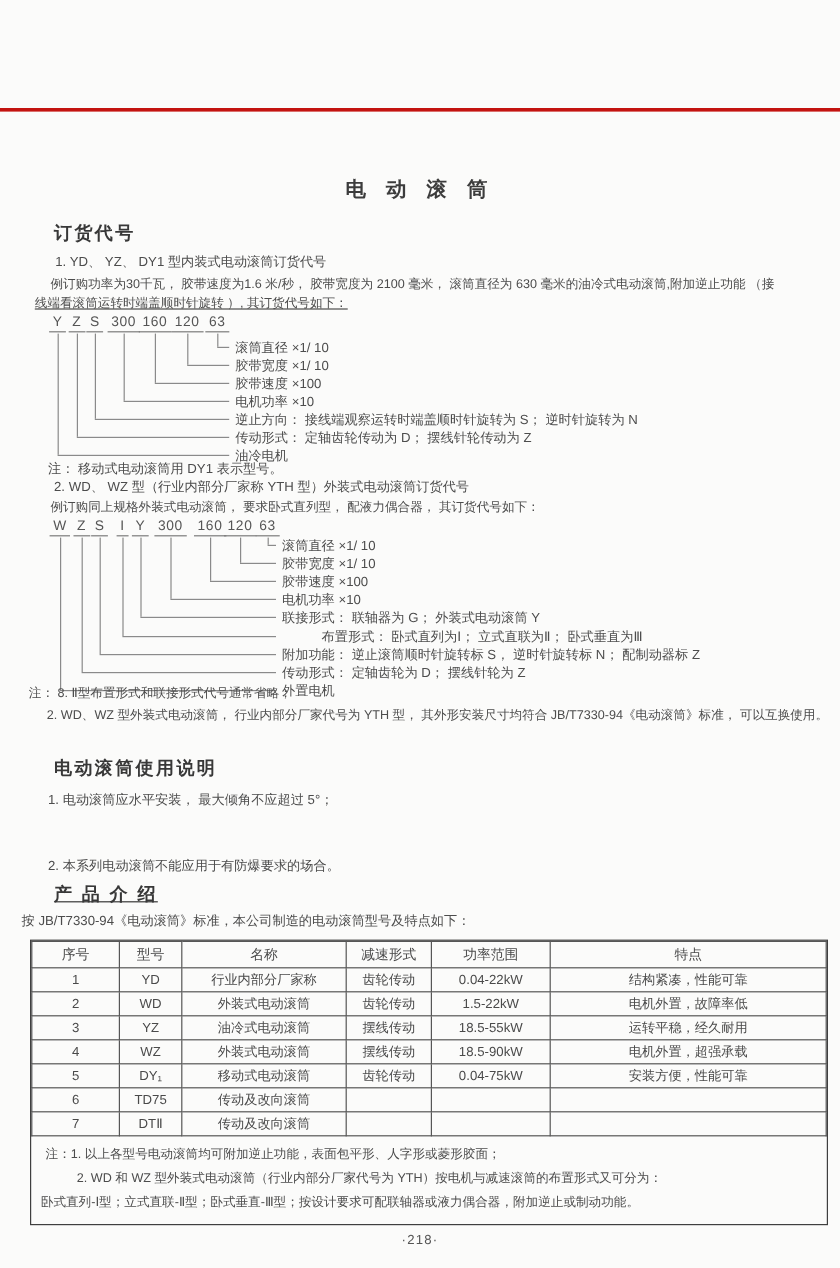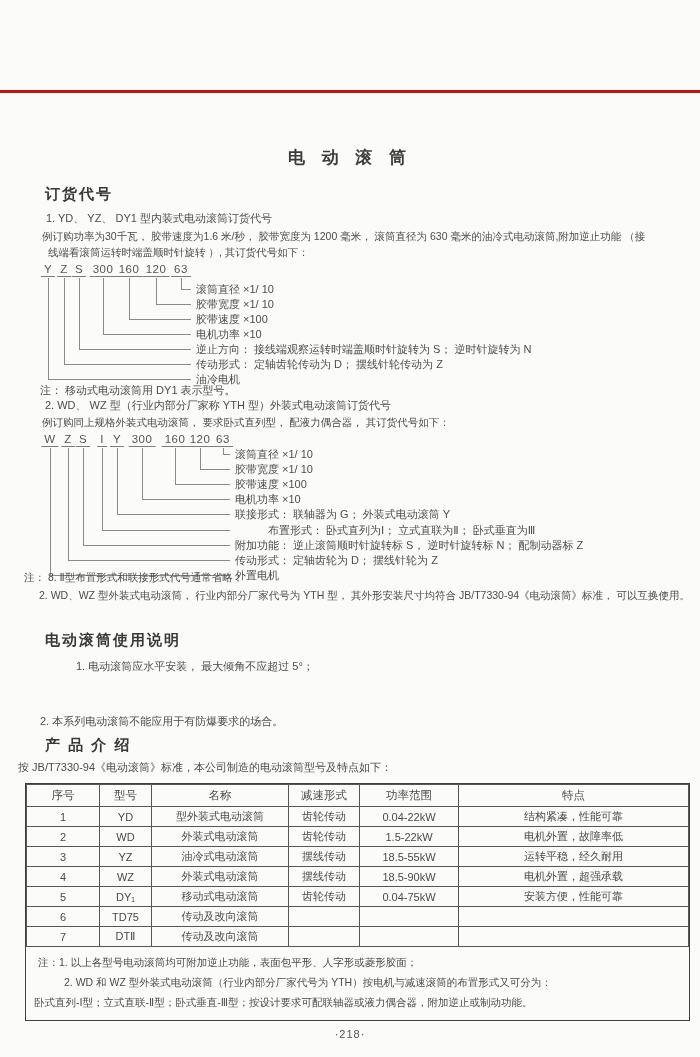--- a/index.html
+++ b/index.html
@@ -51,22 +51,22 @@
 <body>
 
 <div id="page">
   <div id="top-rule"></div>
 
   <div id="page-title">电 动 滚 筒</div>
 
   <div class="abs sec-heading" style="left:45px;top:185px;">订货代号</div>
 
   <div class="abs body-line" style="left:46px;top:211px;">1. YD、 YZ、 DY1 型内装式电动滚筒订货代号</div>
-  <div class="abs small-line" style="left:42px;top:230px;">例订购功率为30千瓦， 胶带速度为1.6 米/秒， 胶带宽度为 1200 毫米， 滚筒直径为 630 毫米的油冷式电动滚筒,附加逆止功能 （接</div>
-  <div class="abs small-line" style="left:48px;top:246px;">线端看滚筒运转时端盖顺时针旋转 ）, 其订货代号如下：</div>
+  <div class="abs small-line" style="left:42px;top:230px;">例订购功率为30千瓦， 胶带速度为1.6 米/秒， 胶带宽度为 2100 毫米， 滚筒直径为 630 毫米的油冷式电动滚筒,附加逆止功能 （接</div>
+  <div class="abs small-line" style="left:29px;top:246px;text-decoration:underline;">线端看滚筒运转时端盖顺时针旋转 ）, 其订货代号如下：</div>
 
   <div class="abs" style="left:0;top:0;width:700px;height:1057px;" id="diagram1">
       <span class="d-item" style="left: 48px; top: 263px;">Y</span>
       <span class="d-item" style="left: 64px; top: 263px;">Z</span>
       <span class="d-item" style="left: 79px; top: 263px;">S</span>
       <span class="d-item" style="left: 103px; top: 263px;">300</span>
       <span class="d-item" style="left: 129px; top: 263px;">160</span>
       <span class="d-item" style="left: 156px; top: 263px;">120</span>
       <span class="d-item" style="left: 181px; top: 263px;">63</span>
       <div class="d-vline" style="left: 181px; top: 278px; height: 11px;"></div>
@@ -133,24 +133,24 @@
       <div class="d-label" style="left: 235px; top: 553px;">传动形式：  定轴齿轮为 D；  摆线针轮为 Z</div>
       <div class="d-vline" style="left: 50px; top: 448px; height: 127px;"></div>
       <div class="d-hline" style="left: 50px; top: 575px; width: 180px;"></div>
       <div class="d-label" style="left: 235px; top: 568px;">外置电机</div>
     </div>
 
   <div class="abs small-line" style="left:24px;top:571px;">注：  8. Ⅱ型布置形式和联接形式代号通常省略；</div>
   <div class="abs small-line" style="left:39px;top:589px;">2. WD、WZ 型外装式电动滚筒，  行业内部分厂家代号为 YTH 型，  其外形安装尺寸均符合 JB/T7330-94《电动滚筒》标准，  可以互换使用。</div>
 
   <div class="abs sec-heading" style="left:45px;top:631px;">电动滚筒使用说明</div>
-  <div class="abs body-line" style="left:40px;top:659px;margin-left:36px;">1.  电动滚筒应水平安装，  最大倾角不应超过 5°；</div>
+  <div class="abs body-line" style="left:40px;top:659px;">1.  电动滚筒应水平安装，  最大倾角不应超过 5°；</div>
   <div class="abs body-line" style="left:40px;top:682px;margin-top:32px;">2.  本系列电动滚筒不能应用于有防爆要求的场合。</div>
 
-  <div class="abs sec-heading" style="left:45px;top:736px;">产 品 介 绍</div>
+  <div class="abs sec-heading" style="left:45px;top:736px;text-decoration:underline;">产 品 介 绍</div>
   <div class="abs body-line" style="left:18px;top:760px;">按 JB/T7330-94《电动滚筒》标准，本公司制造的电动滚筒型号及特点如下：</div>
 
   <div id="product-table-wrap">
     <table id="product-table">
       <colgroup>
         <col style="width:73px">
           <col style="width:52px">
           <col style="width:137px">
         <col style="width:71px">
           <col style="width:99px">
@@ -163,21 +163,21 @@
             <th>名称</th>
             <th>减速形式</th>
             <th>功率范围</th>
             <th>特点</th>
           </tr>
         </thead>
       <tbody>
           <tr>
             <td>1</td>
             <td>YD</td>
-            <td>型外装式电动滚筒</td>
+            <td>行业内部分厂家称</td>
             <td>齿轮传动</td>
             <td>0.04-22kW</td>
             <td>结构紧凑，性能可靠</td>
           </tr>
           <tr>
             <td>2</td>
             <td>WD</td>
             <td>外装式电动滚筒</td>
             <td>齿轮传动</td>
             <td>1.5-22kW</td>

